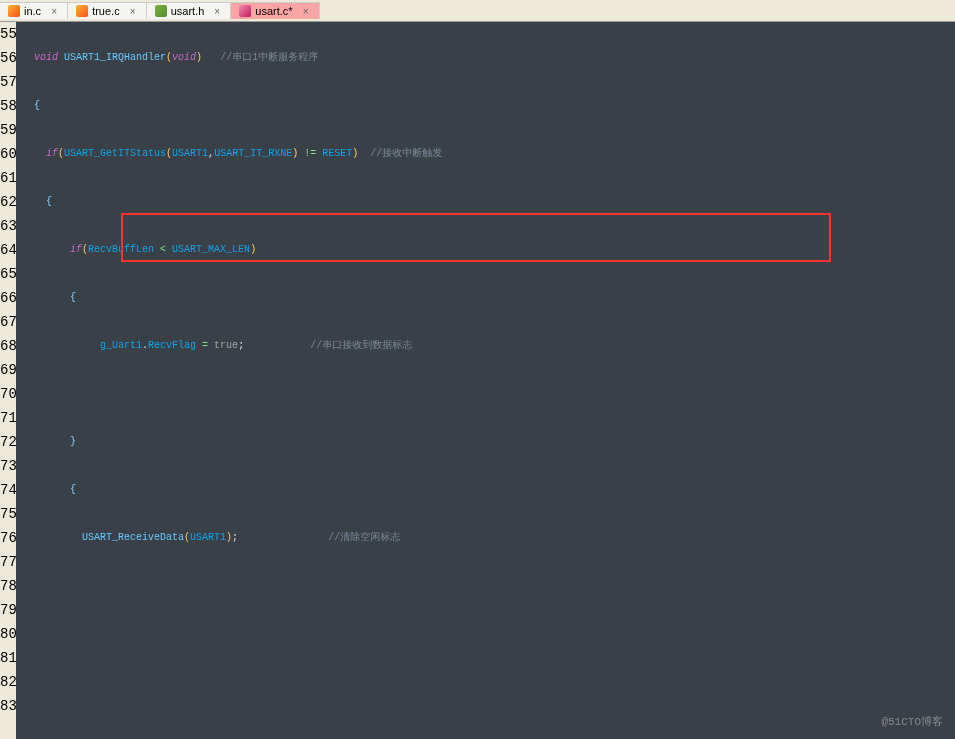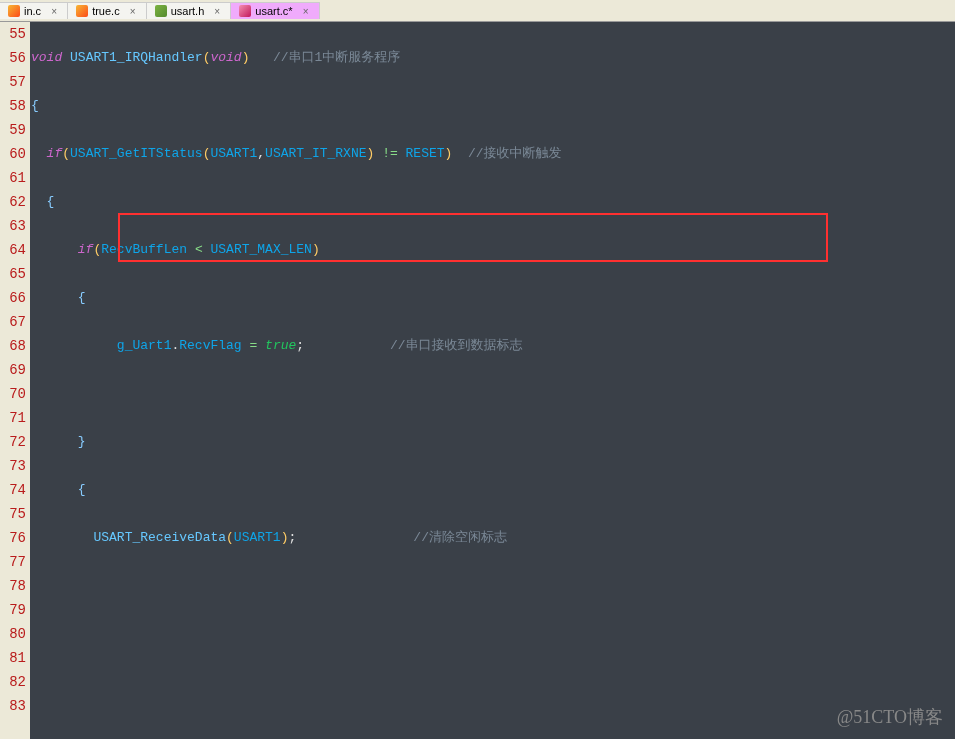--- a/index.html
+++ b/index.html
@@ -27,82 +27,83 @@
   font-family: Tahoma, sans-serif;
   font-size: 11px;
   color: #000;
   border-right: 1px solid #ccc;
   background: #f4f4f0;
   border-top: 1px solid #ccc;
   gap: 4px;
   cursor: pointer;
 }
 .tab.active {
-  background: #f0abfc;
+  background: #fca5a5;
 }
 .tab-icon {
   width: 12px;
   height: 12px;
   display: inline-block;
 }
 .icon-c { background: linear-gradient(135deg,#f7b733,#fc4a1a); border-radius:2px; }
 .icon-h { background: linear-gradient(135deg,#7cb342,#558b2f); border-radius:2px; }
 .icon-c2 { background: linear-gradient(135deg,#f48fb1,#c2185b); border-radius:2px; }
 .tab-close {
   width:10px; height:10px; margin-left:4px;
   display:inline-flex; align-items:center; justify-content:center;
   font-size:10px; color:#666; cursor:pointer;
 }
 .editor {
   display: flex;
   height: calc(100% - 22px);
   background: #3a4048;
 }
 .gutter {
-  width: 30px;
+  width: 16px;
   background: #ece9d8;
   text-align: right;
   padding-right: 4px;
-  color: #b91c1c;
+  color: #000000;
   font-size: 14px;
   line-height: 24px;
   user-select: none;
 }
 .code {
   flex: 1;
   padding-left: 1px;
   line-height: 24px;
-  font-size: 13px;
+  font-size: 10px;
   white-space: pre;
   position: relative;
+  margin-left: 17px;
 }
 .kw { color: #cc66cc; font-style: italic; }
 .kw2 { color: #cc66cc; font-style: italic; }
 .fn { color: #66c8ff; }
 .id { color: #0ea5e9; }
 .punct { color: #e0e0e0; }
 .paren { color: #ffcc66; }
 .brace { color: #88ccff; }
 .brkt { color: #ffcc66; }
 .num { color: #ff9966; }
 .op { color: #88dd88; }
-.str { color: #22c55e; font-style: italic; }
+.str { color: #a3a3a3; }
 .cmt { color: #7a8896; }
 .dot { color: #e0e0e0; }
 .redbox {
   border: 2px solid #ff3030;
   position: absolute;
 }
 .watermark {
   position: absolute;
   right: 12px;
   bottom: 10px;
   color: #888;
-  font-family: Liberation Serif, serif;
-  font-size: 18px;
+  font-family: Liberation Mono, monospace;
+  font-size: 11px;
 }
 </style>
 </head>
 <body>
 
 <div class="tab-bar">
   <div class="tab">
     <span class="tab-icon icon-c"></span>
     <span>in.c</span>
     <span class="tab-close">×</span>

